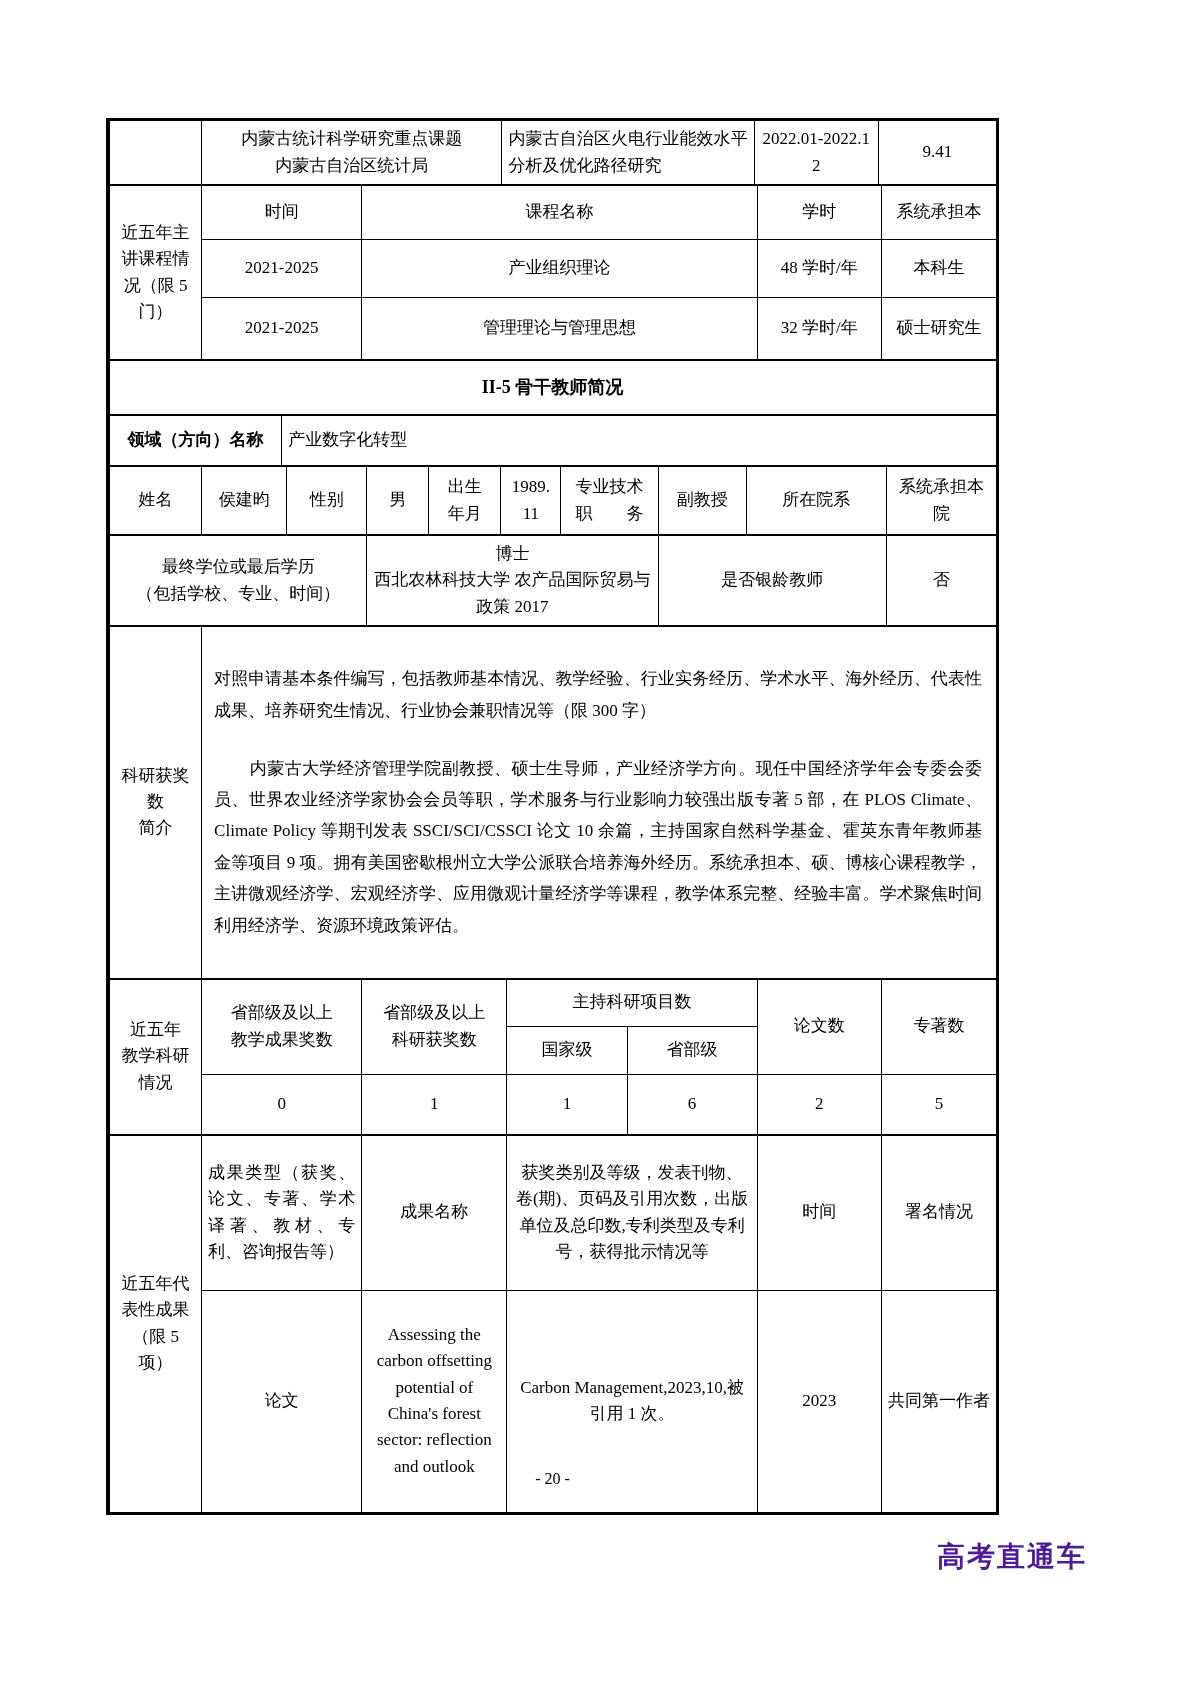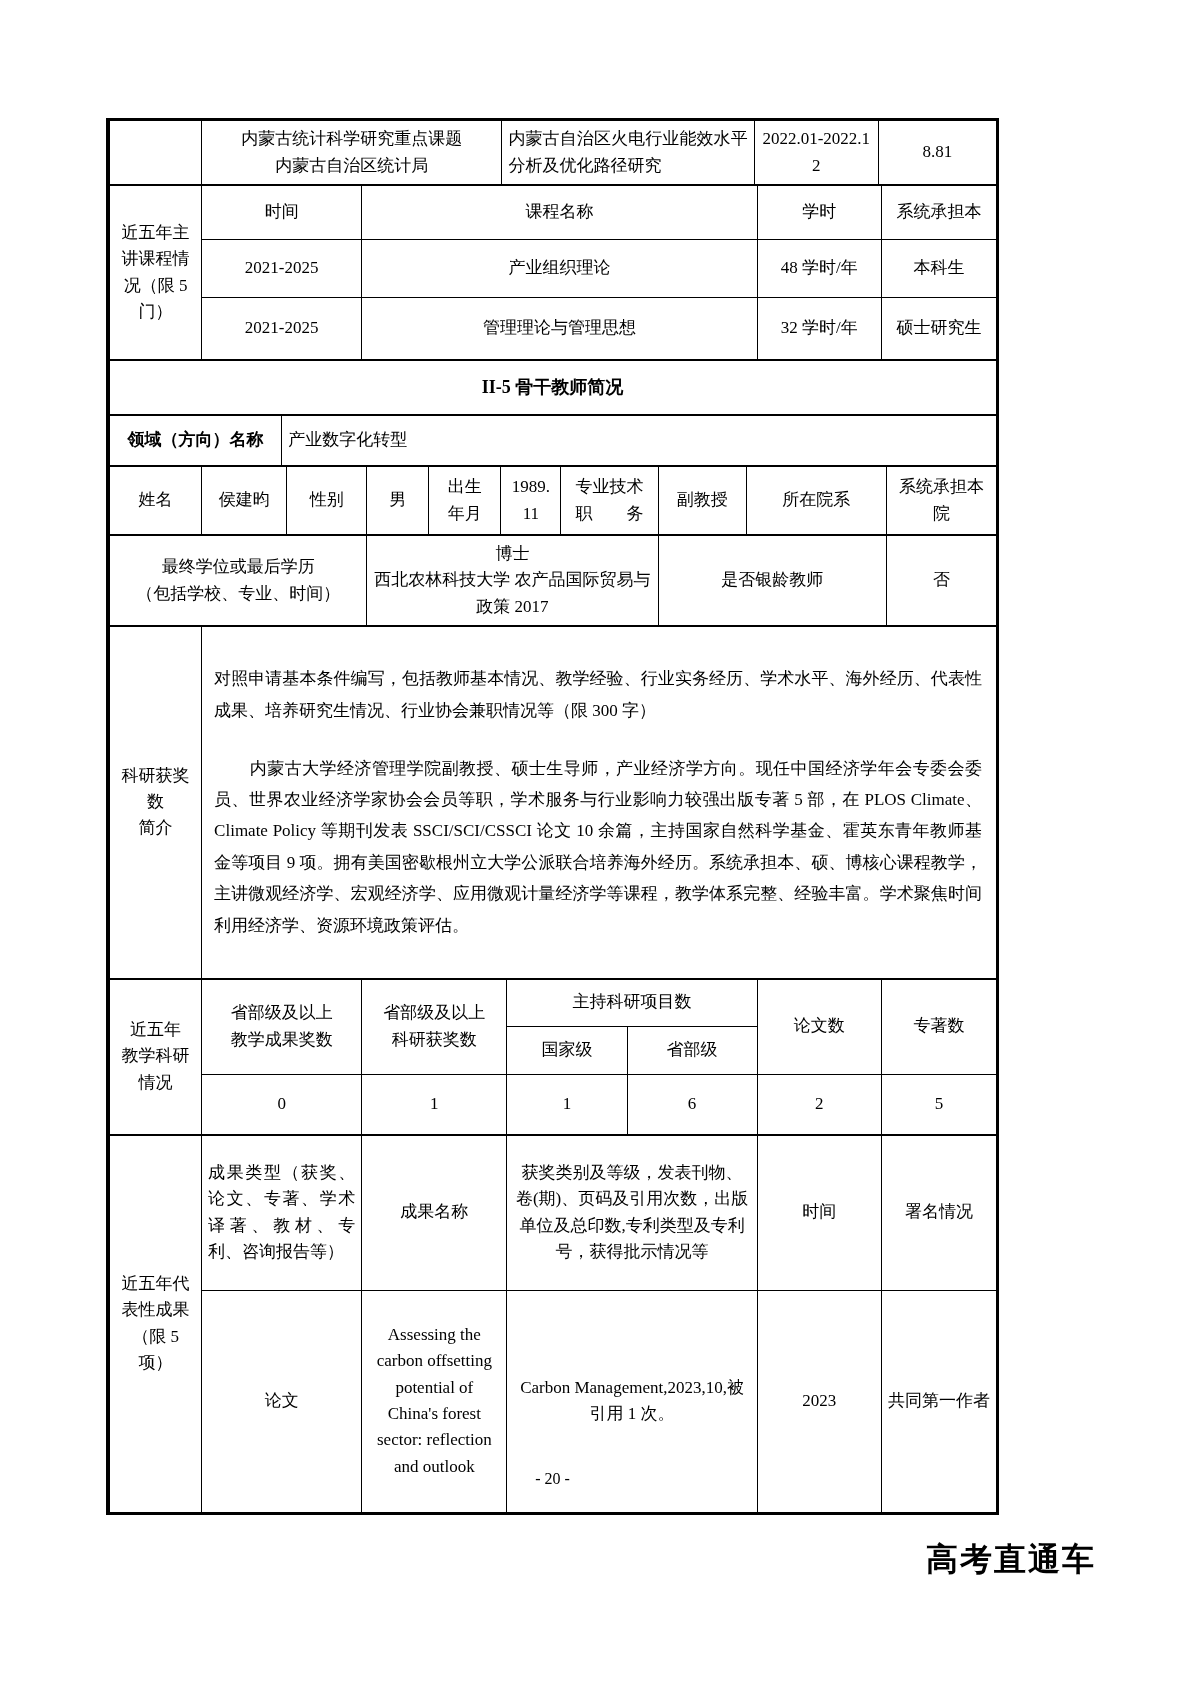--- a/index.html
+++ b/index.html
@@ -13,22 +13,22 @@
   .left { text-align:left; }
   .justify { text-align:justify; }
   .bold { font-weight:bold; }
   .break { word-break:break-all; }
   .section-title-cell { font-weight:bold; text-align:center; font-size:18px; padding-left:5px; }
   .bio-cell { vertical-align:top; padding:10px 14px 10px 12px; }
   .bio-p { text-align:justify; font-size:17px; line-height:1.85; white-space:pre-line; }
   .bio-p.indent { text-indent:2.1em; }
   .pagenum { position:absolute; left:0; width:893px; top:1352px; text-align:center;
              font-size:16px; color:#000; }
-  .watermark { position:absolute; right:94px; top:1538px; font-size:32px; font-weight:bold;
-               color:#000000; font-family:"Liberation Sans","DejaVu Sans",sans-serif;
+  .watermark { position:absolute; right:103px; top:1538px; font-size:28px; font-weight:bold;
+               color:#4c1d95; font-family:"Liberation Sans","DejaVu Sans",sans-serif;
                letter-spacing:2px; }
 </style>
 </head>
 <body>
 
 <div class="doc">
   <div class="tbl-wrap">
 
     <table>
       <colgroup>
@@ -38,21 +38,21 @@
           <col style="width:124px">
           <col style="width:118px">
         </colgroup>
       <tbody>
           <tr style="height:64px">
         <td></td>
         <td>内蒙古统计科学研究重点课题
 内蒙古自治区统计局</td>
         <td class="left justify">内蒙古自治区火电行业能效水平分析及优化路径研究</td>
         <td class="break">2022.01-2022.12</td>
-        <td>8.81</td>
+        <td>9.41</td>
       </tr>
     </tbody>
       </table>
 
     <table>
       <colgroup>
           <col style="width:92px">
           <col style="width:160px">
           <col style="width:395px">
           <col style="width:124px">

